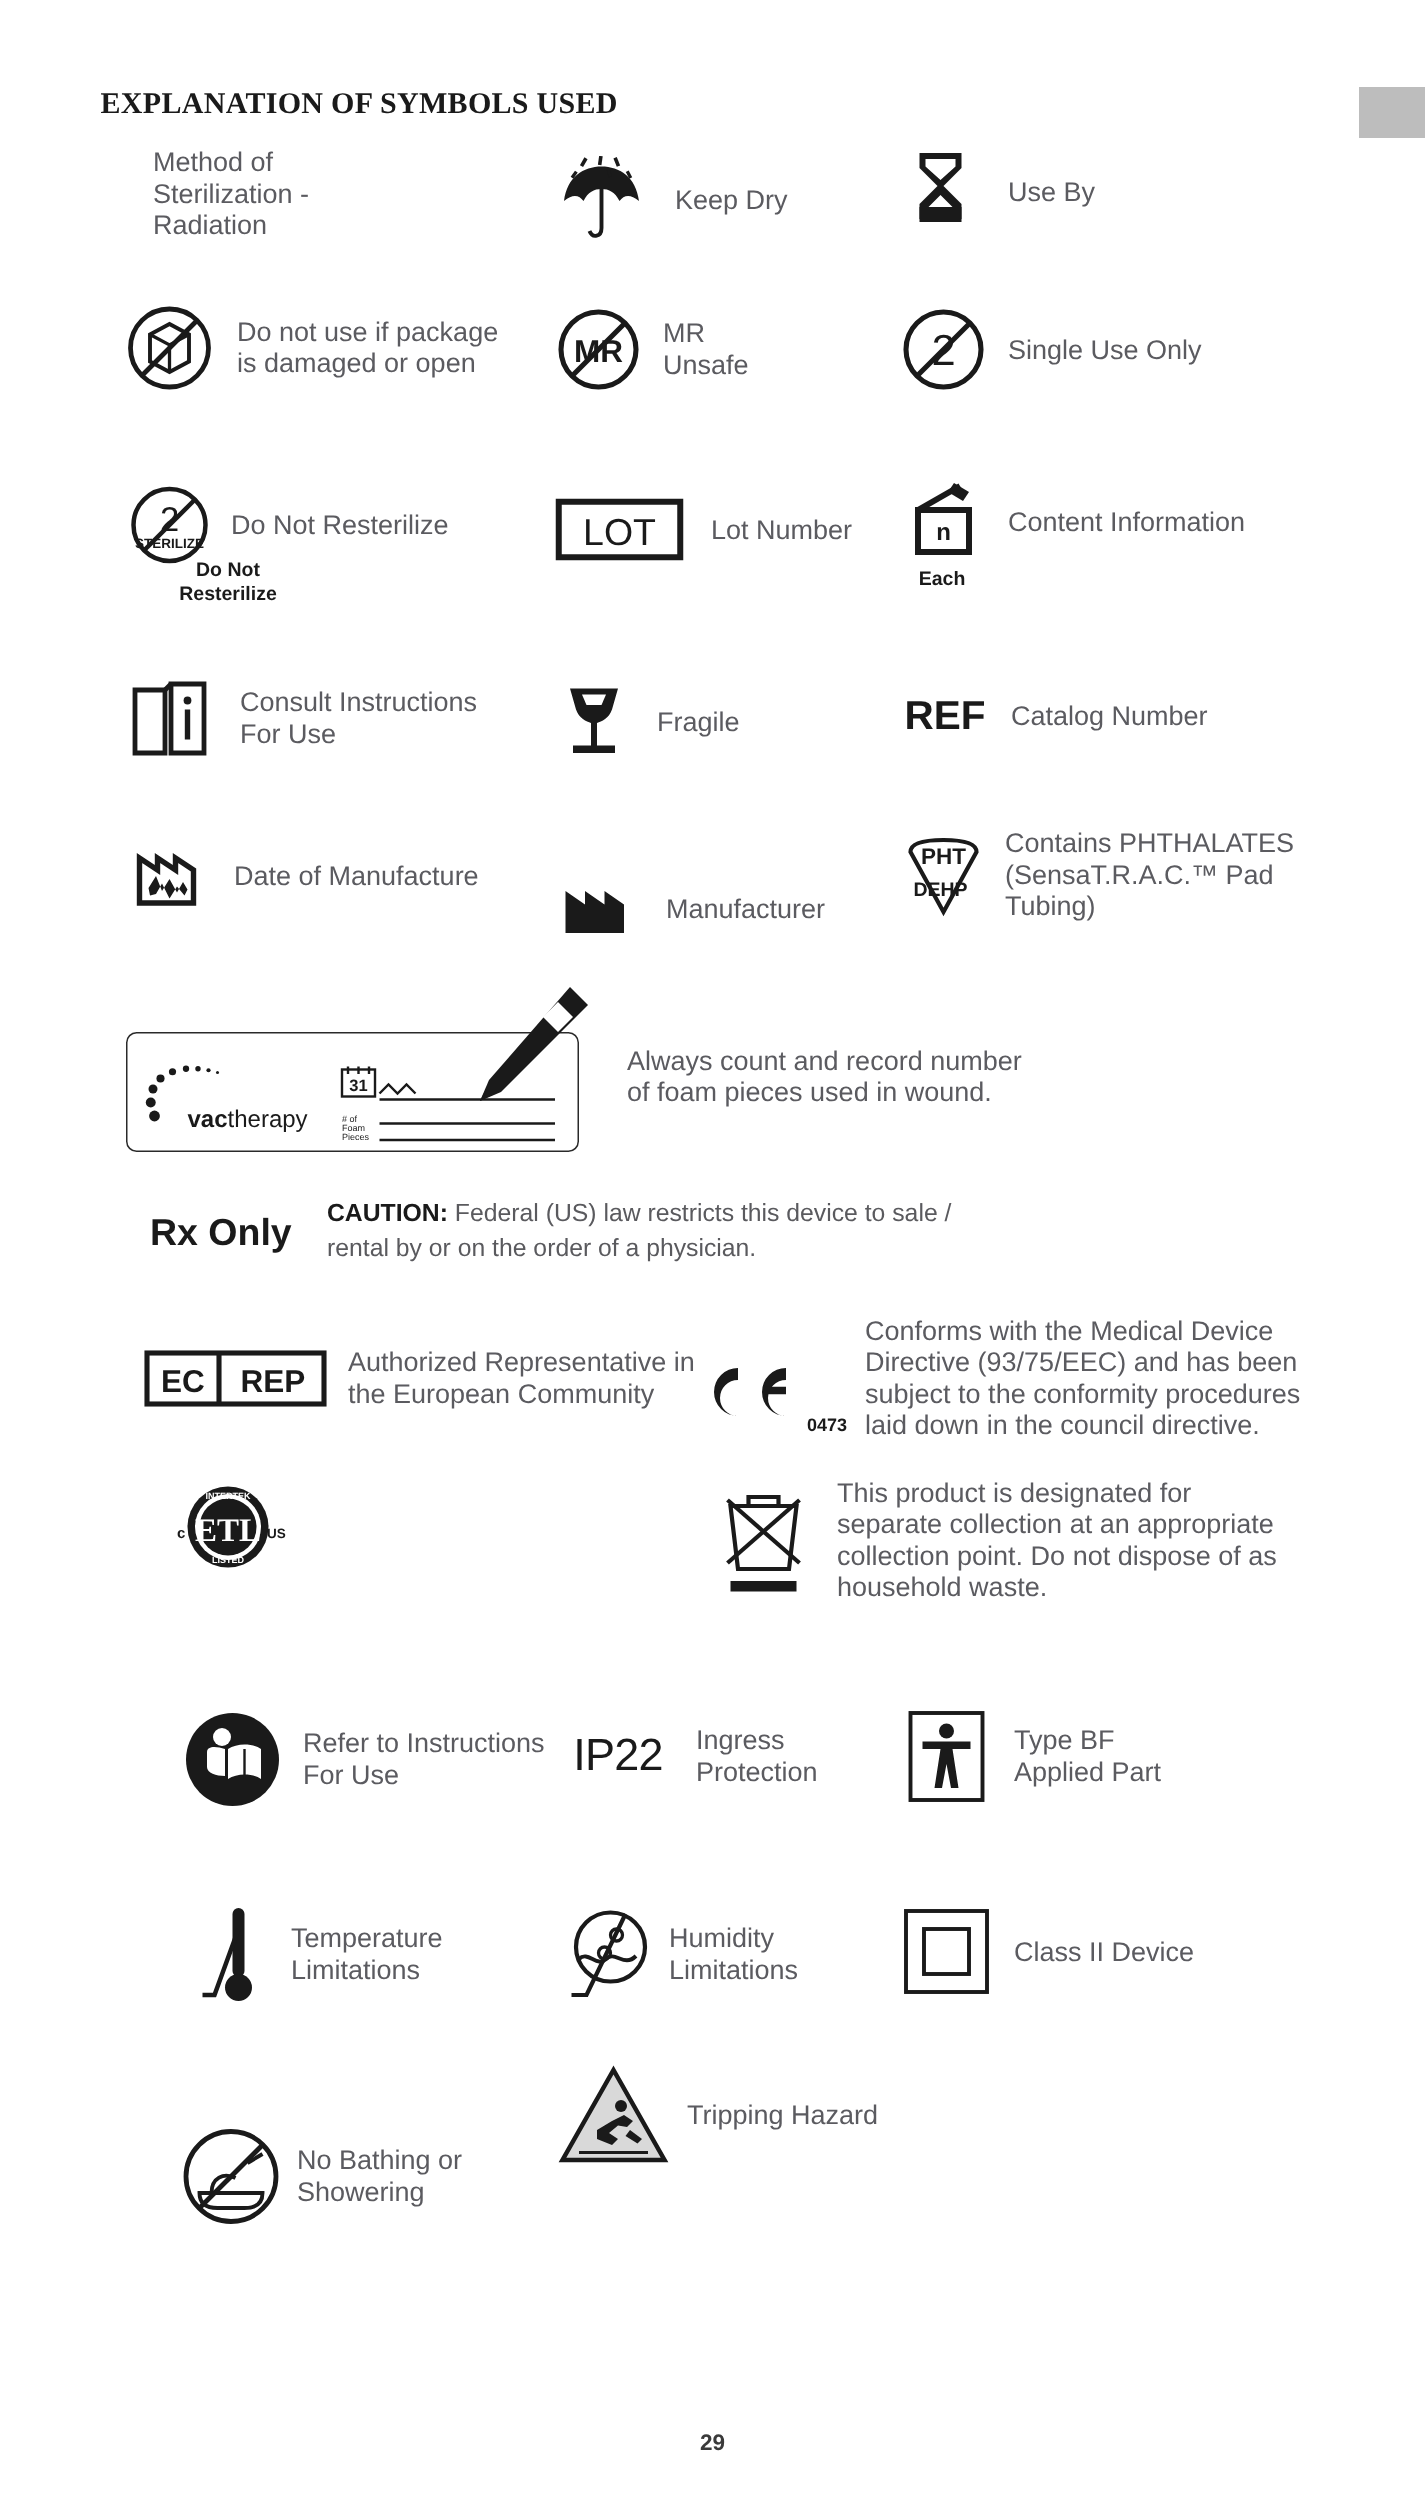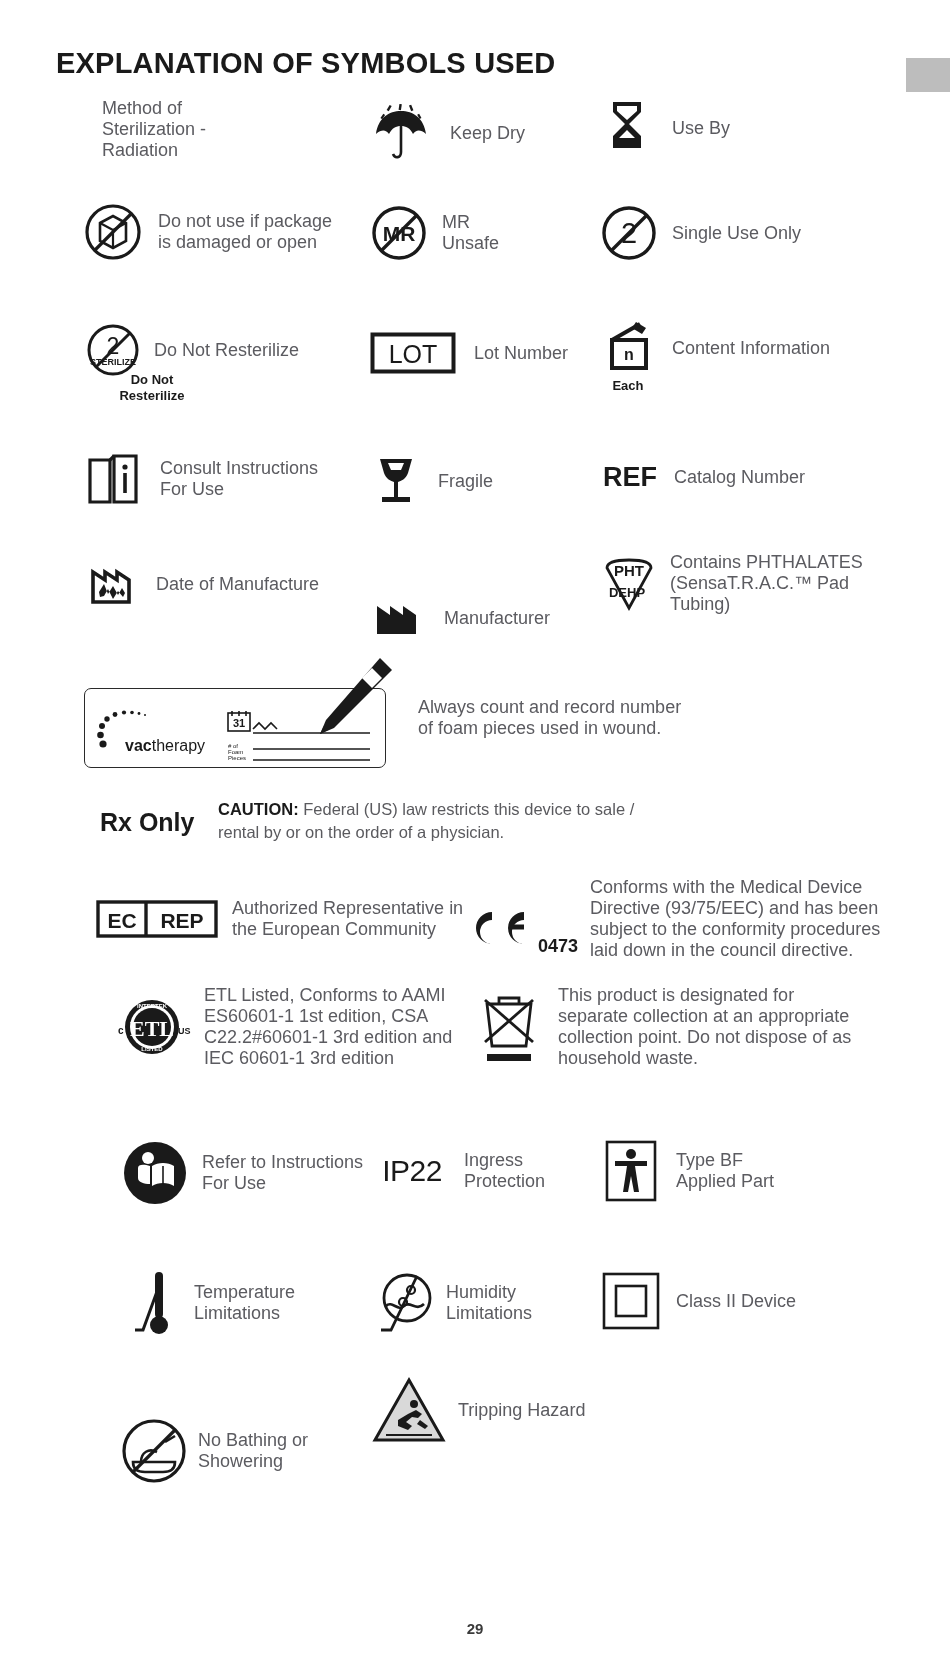--- a/index.html
+++ b/index.html
@@ -14,24 +14,24 @@
   .page{position:relative;width:950px;height:1665px;}
 
   
   .corner-mark{
     position:absolute;right:0;top:58px;width:44px;height:34px;
     background:#bdbdbd;
   }
 
   h1.title{
     position:absolute;left:55px;top:46px;
-    margin:1px;
-    font-size:29px;font-weight:bold;letter-spacing:.2px;
+    margin:12px;
+    font-size:20px;font-weight:bold;letter-spacing:.2px;
     color:#1a1a1a;
-    font-family:Liberation Sans, sans-serif;
+    font-family:Liberation Serif, serif;
   }
   .cell{display:flex;align-items:center;}
   .sym{
     flex:0 0 auto;display:flex;align-items:center;justify-content:center;
     position:relative;
   }
   .lbl{
     font-size:18px;line-height:21px;color:#5b5b60;
     font-family:"Liberation Sans", sans-serif;
     white-space:pre-line;
@@ -229,21 +229,21 @@
   <div class="cell c1" style="top:562px;">
     <div class="sym" style="width:62px;">
       <svg width="52" height="44" viewBox="0 0 52 44">
         <path class="stk" stroke-width="3.6" d="M6 40 V10 L18 18 V10 L30 18 V10 L42 18 V40 Z"></path>
         <path class="blk" d="M12 30 L17 22 L21 32 L26 24 L31 33 L35 26 L38 31 L36 35 L31 29 L26 37 L21 27 L17 34 L13 35 Z"></path>
       </svg>
     </div>
     <div class="lbl" style="margin-left:12px;">Date of Manufacture</div>
   </div>
 
-  <div class="cell c2" style="top:600px;">
+  <div class="cell c2" style="top:588px;">
     <div class="sym" style="width:58px;">
       <svg width="52" height="36" viewBox="0 0 52 36">
         <path class="blk" d="M4 34 V6 L17 15 V6 L30 15 V6 L43 15 V34 Z"></path>
       </svg>
     </div>
     <div class="lbl" style="margin-left:16px;">Manufacturer</div>
   </div>
 
   <div class="cell c3" style="top:552px;">
     <div class="sym" style="width:58px;">
@@ -311,44 +311,40 @@
   </div>
 
   <div class="cell" style="position:absolute;left:470px;top:895px;">
     <div class="sym">
       <svg width="62" height="40" viewBox="0 0 62 40">
         <path class="blk" d="M24 4 A16 16 0 1 0 24 36 A12 12 0 1 1 24 12 Z" transform="translate(-2,0)"></path>
         <path class="blk" d="M56 4 A16 16 0 1 0 56 36 A12 12 0 1 1 56 12 Z" transform="translate(-2,0)"></path>
         <rect class="blk" x="40" y="16.5" width="14" height="5"></rect>
       </svg>
     </div>
-    <div style="margin-left:6px;font-size:18px;font-weight:bold;color:#1a1a1a;align-self:flex-end;padding-bottom:4px;">0473</div>
+    <div style="margin-left:6px;font-size:12px;font-weight:bold;color:#1a1a1a;align-self:flex-end;padding-bottom:4px;">0473</div>
     <div class="lbl" style="margin-left:12px;margin-top:-18px;">Conforms with the Medical Device
 Directive (93/75/EEC) and has been
 subject to the conformity procedures
 laid down in the council directive.</div>
   </div>
 
   <div class="cell" style="position:absolute;left:110px;top:985px;">
     <div class="sym" style="width:84px;">
       <svg width="80" height="66" viewBox="0 0 80 66">
         <circle cx="40" cy="33" r="27" class="blk"></circle>
         <circle cx="40" cy="33" r="22" fill="#fff"></circle>
         <circle cx="40" cy="33" r="19" class="blk"></circle>
         <text x="40" y="42" text-anchor="middle" fill="#ffffff" font-family="Liberation Serif, serif" font-size="22" font-weight="bold">ETL</text>
         <text x="40" y="14" text-anchor="middle" fill="#ffffff" font-family="Liberation Sans, sans-serif" font-size="6" font-weight="bold">INTERTEK</text>
         <text x="40" y="57" text-anchor="middle" fill="#ffffff" font-family="Liberation Sans, sans-serif" font-size="6" font-weight="bold">LISTED</text>
         <text x="6" y="40" class="blk" font-family="Liberation Sans, sans-serif" font-size="10" font-weight="bold">c</text>
         <text x="66" y="40" class="blk" font-family="Liberation Sans, sans-serif" font-size="9" font-weight="bold">US</text>
       </svg>
     </div>
-    <div class="lbl" style="margin-left:10px;">ETL Listed, Conforms to AAMI
-ES60601-1 1st edition, CSA
-C22.2#60601-1 3rd edition and
-IEC 60601-1 3rd edition</div>
   </div>
 
   <div class="cell" style="position:absolute;left:470px;top:985px;">
     <div class="sym" style="width:78px;">
       <svg width="72" height="78" viewBox="0 0 72 78">
         <path class="stk" stroke-width="2.8" d="M14 16 H58 L53 58 H19 Z"></path>
         <path class="stk" stroke-width="2.8" d="M26 16 V10 H46 V16"></path>
         <line x1="12" y1="54" x2="60" y2="12" class="stk" stroke-width="2.8"></line>
         <line x1="12" y1="12" x2="60" y2="54" class="stk" stroke-width="2.8"></line>
         <rect class="blk" x="14" y="66" width="44" height="7"></rect>

